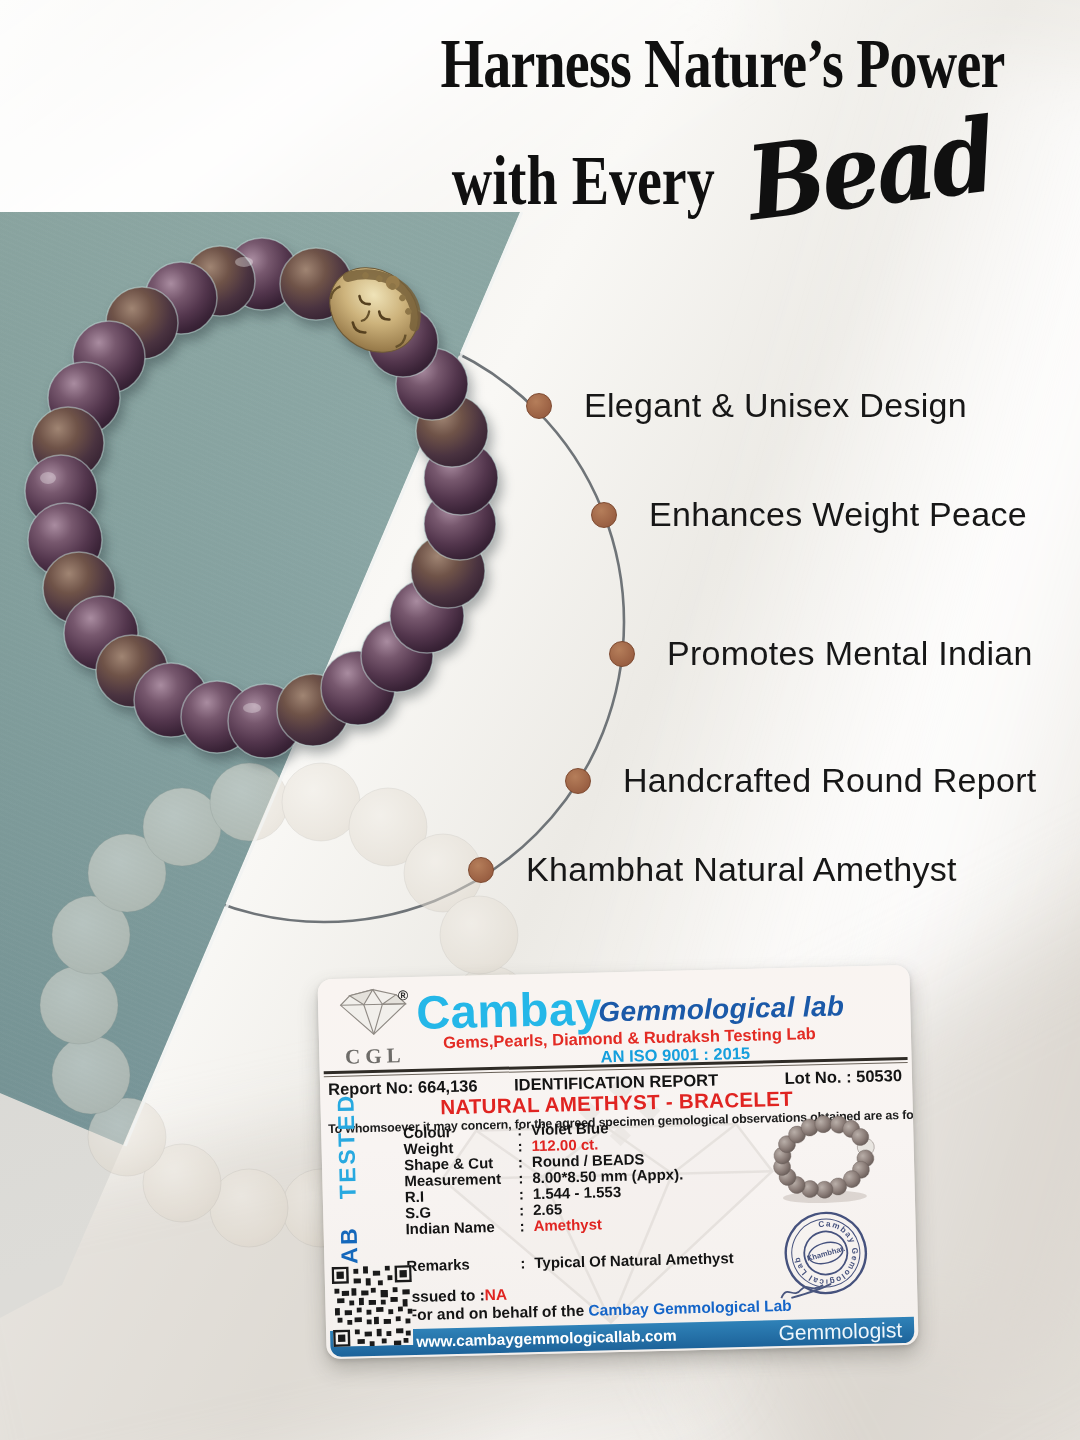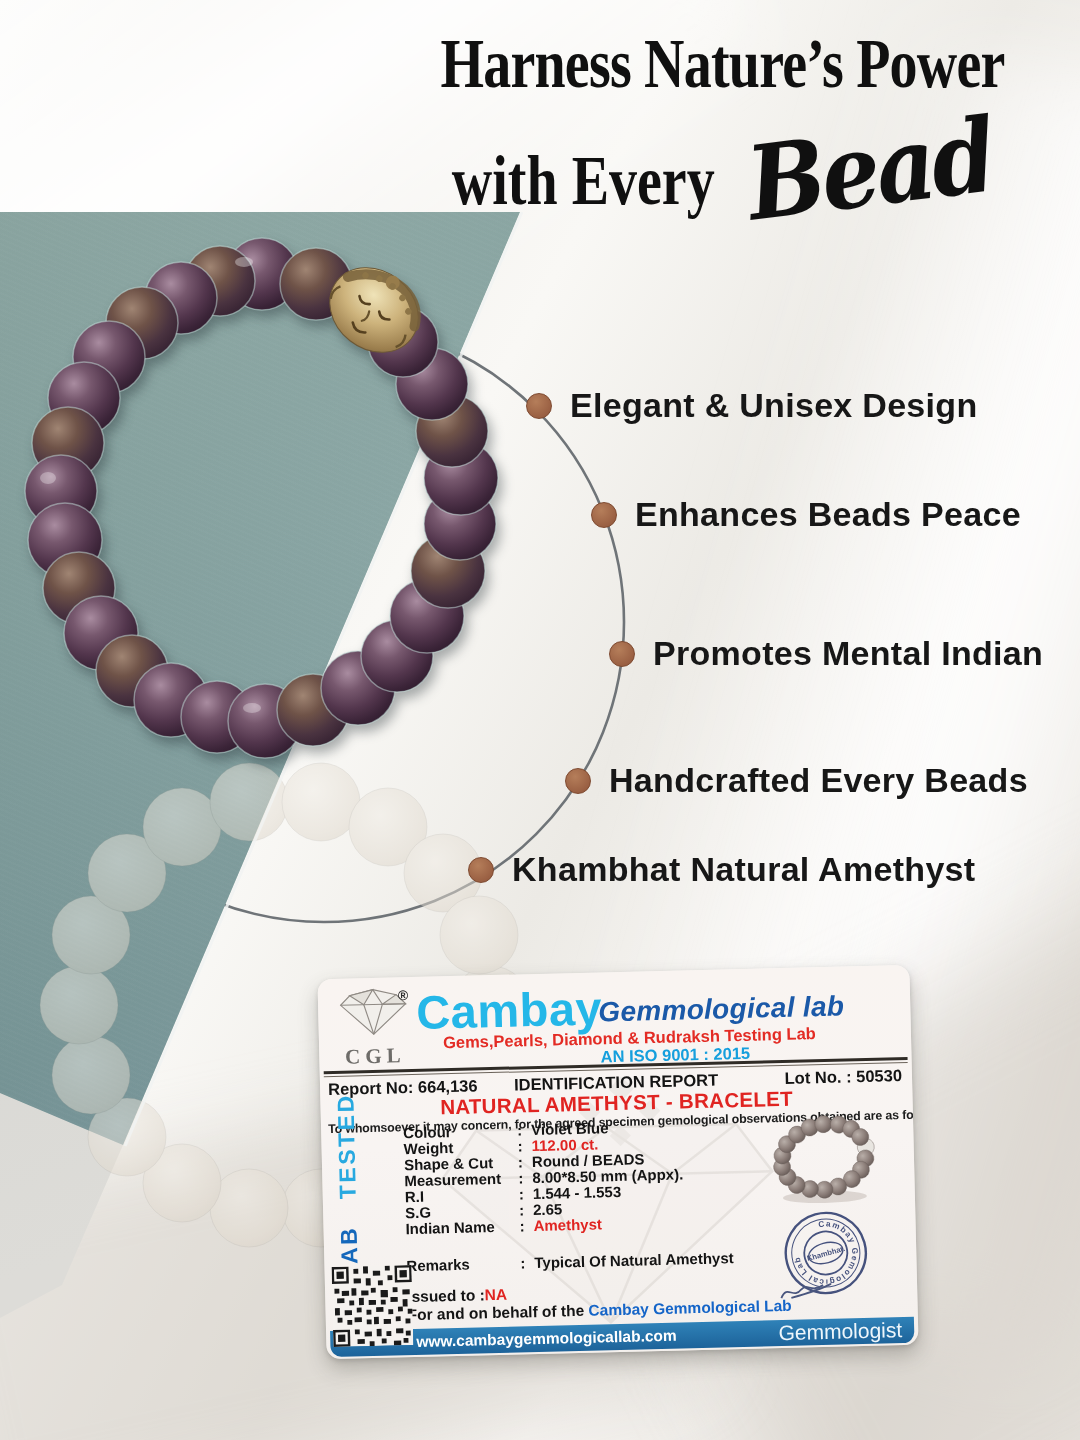--- a/index.html
+++ b/index.html
@@ -36,22 +36,22 @@
       font-size:70px;white-space:nowrap;letter-spacing:-1px;}
   .squeeze{display:inline-block;transform:scaleX(.80);transform-origin:center;}
   .t2{position:absolute;left:0;top:108px;width:700px;white-space:nowrap;font-family:"Liberation Serif",serif;font-weight:700;font-size:70px;}
   .script{display:inline-block;font-family:"DejaVu Serif",serif;font-style:italic;font-weight:700;
           font-size:102px;letter-spacing:-4px;transform:translateY(16px) rotate(-7deg) scaleX(.9);transform-origin:left center;}
 
   .feature{position:absolute;z-index:8;}
   .feature .dot{position:absolute;left:-13px;top:-13px;width:26px;height:26px;border-radius:50%;
       background:radial-gradient(circle at 38% 32%,#b57e5a,#9a6043 70%,#8a5238 100%);
       border:1.5px solid #7e492f;box-sizing:border-box;}
-  .feature .label{position:absolute;left:31px;top:0;transform:translateY(-52%);white-space:nowrap;
-      font-size:34px;font-weight:700;letter-spacing:.3px;color:#171717;}
+  .feature .label{position:absolute;left:45px;top:0;transform:translateY(-52%);white-space:nowrap;
+      font-size:34px;font-weight:400;letter-spacing:.3px;color:#171717;}
   .f1{left:539px;top:406px;} .f2{left:604px;top:515px;} .f3{left:622px;top:654px;}
   .f4{left:578px;top:781px;} .f5{left:481px;top:870px;}
 
   
   .card{position:absolute;left:322px;top:972px;width:592px;height:380px;z-index:9;
         background:linear-gradient(180deg,#f9f4f1 0%,#f8f4f2 45%,#f4f0ed 100%);
         border-radius:14px;transform:rotate(-1.4deg);
         box-shadow:0 10px 20px rgba(70,68,64,.30),0 2px 5px rgba(0,0,0,.15);overflow:hidden;}
   .card *{box-sizing:border-box;}
   .wm-svg{position:absolute;left:0;top:0;z-index:0;}
@@ -222,29 +222,29 @@
     <div class="t1"><span class="squeeze">Harness Nature’s Power</span></div>
     <div class="t2"><span class="squeeze">with Every</span><span class="script">Bead</span></div>
   </div>
 
   <div class="feature f1">
     <span class="dot"></span>
     <span class="label">Elegant &amp; Unisex Design</span>
   </div>
   <div class="feature f2">
     <span class="dot"></span>
-    <span class="label">Enhances Beads Peace</span>
+    <span class="label">Enhances Weight Peace</span>
   </div>
   <div class="feature f3">
     <span class="dot"></span>
     <span class="label">Promotes Mental Indian</span>
   </div>
   <div class="feature f4">
     <span class="dot"></span>
-    <span class="label">Handcrafted Every Beads</span>
+    <span class="label">Handcrafted Round Report</span>
   </div>
   <div class="feature f5">
     <span class="dot"></span>
     <span class="label">Khambhat Natural Amethyst</span>
   </div>
 
   <div class="card">
 
     <svg class="wm-svg" width="592" height="380">
       <g opacity="0.55" stroke="#d9d4cf" stroke-width="2.5" fill="none" transform="translate(285,215)">

